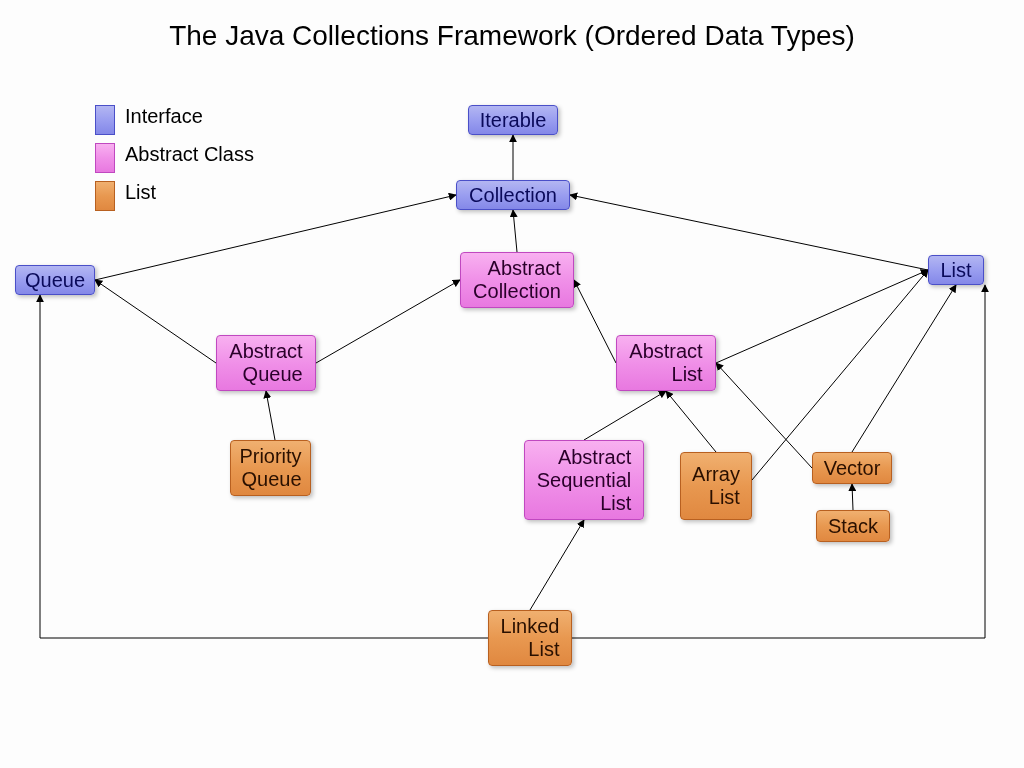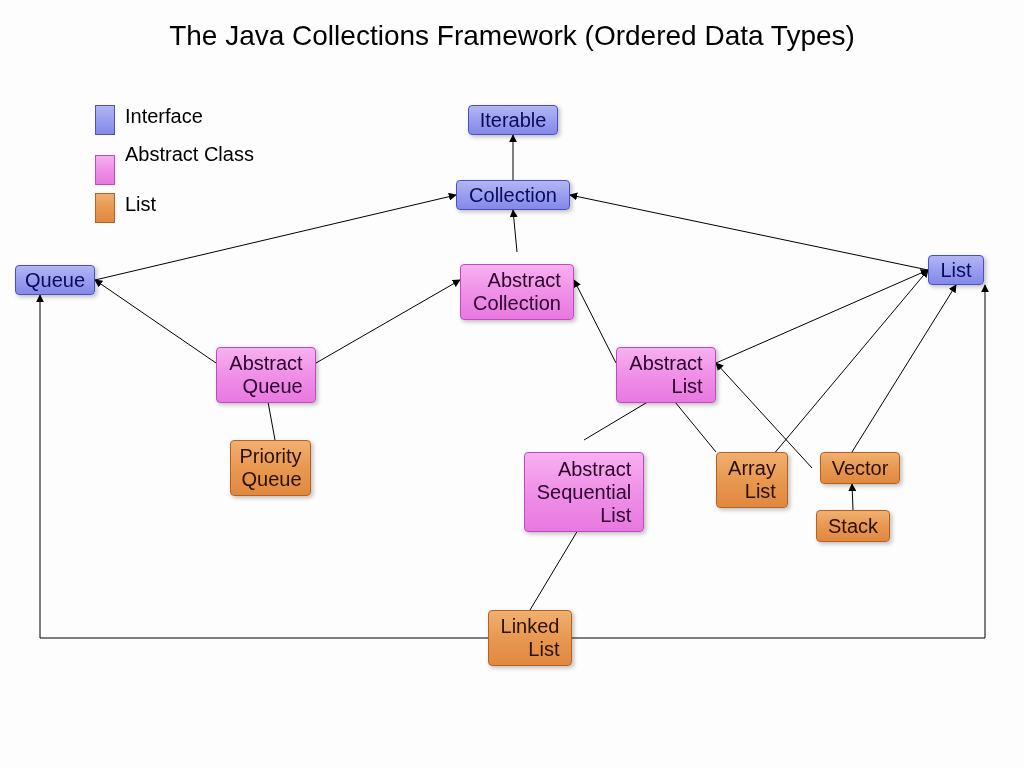--- a/index.html
+++ b/index.html
@@ -60,21 +60,20 @@
   }
   .interface {
     background: linear-gradient(to bottom, #b3b6f2 0%, #9a9ef0 50%, #8488e8 100%);
     border: 1px solid #4a4fc8;
     color: #0a0a5a;
   }
   .abstract {
     background: linear-gradient(to bottom, #f8b0f0 0%, #f090e8 50%, #e878e0 100%);
     border: 1px solid #c048c0;
     color: #2a002a;
-    margin-top: 12px;
   }
   .class {
     background: linear-gradient(to bottom, #f0b070 0%, #e89850 50%, #e08840 100%);
     border: 1px solid #b86020;
     color: #2a1000;
   }
   svg.arrows {
     position: absolute;
     left: 0;
     top: 0;
@@ -153,24 +152,24 @@
     </div>
   <div id="n-abslist" class="node abstract" style="left:616px; top:335px; width:100px; height:56px;">
       <span>Abstract<br>List</span>
     </div>
   <div id="n-absseqlist" class="node abstract" style="left:524px; top:440px; width:120px; height:80px;">
       <span>Abstract<br>Sequential<br>List</span>
     </div>
   <div id="n-pqueue" class="node class" style="left:230px; top:440px; width:81px; height:56px;">
       <span>Priority<br>Queue</span>
     </div>
-  <div id="n-arraylist" class="node class" style="left:680px; top:452px; width:72px; height:56px;margin-left:36px;">
+  <div id="n-arraylist" class="node class" style="left:680px; top:452px; width:72px; height:68px;">
       <span>Array<br>List</span>
     </div>
-  <div id="n-vector" class="node class" style="left:812px; top:452px; width:80px; height:32px;margin-left:8px;">
+  <div id="n-vector" class="node class" style="left:812px; top:452px; width:80px; height:32px;">
       <span>Vector</span>
     </div>
   <div id="n-stack" class="node class" style="left:816px; top:510px; width:74px; height:32px;">
       <span>Stack</span>
     </div>
   <div id="n-linkedlist" class="node class" style="left:488px; top:610px; width:84px; height:56px;">
       <span>Linked<br>List</span>
     </div>
 
 </div>

